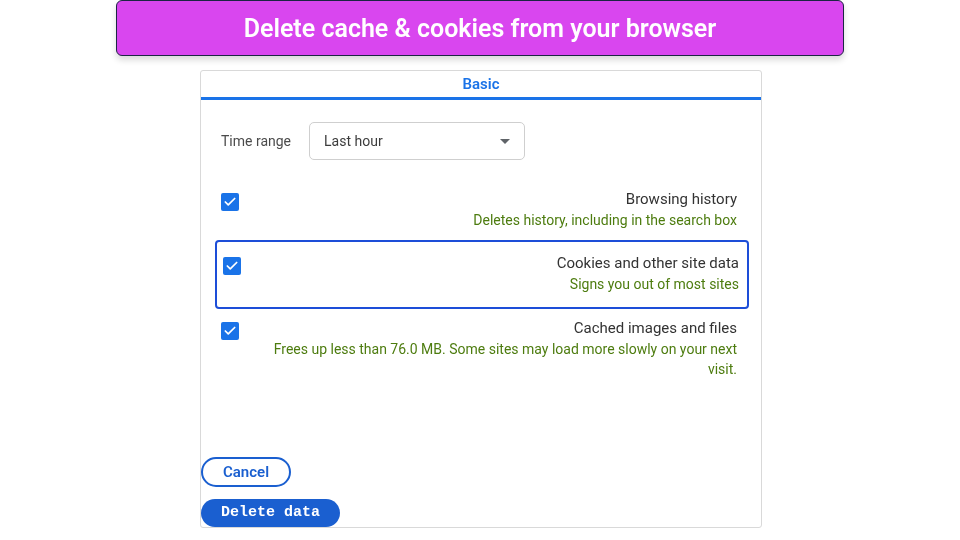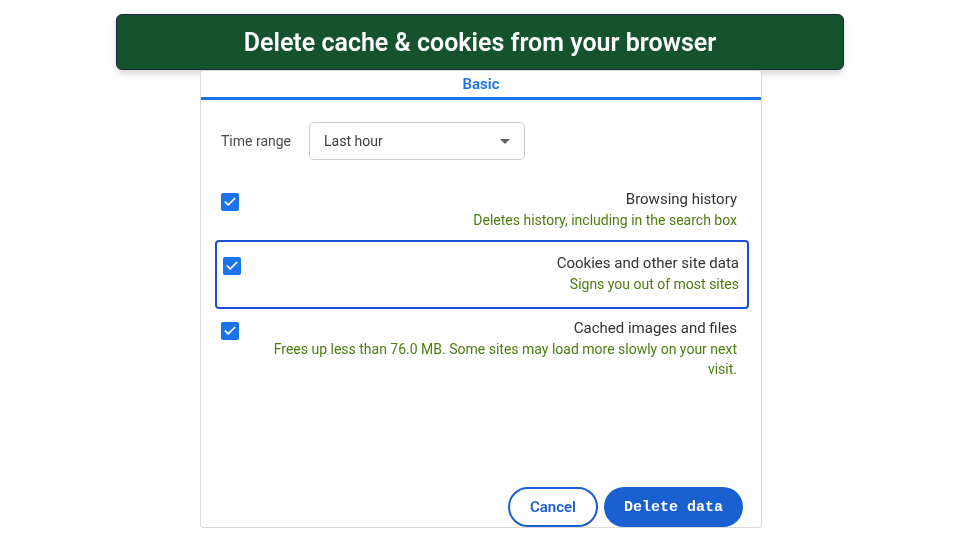--- a/index.html
+++ b/index.html
@@ -6,25 +6,25 @@
   body {
     width: 960px;
     height: 540px;
     background: #ffffff;
     font-family: "Segoe UI", Roboto, Arial, sans-serif;
     position: relative;
     overflow: hidden;
   }
   .banner {
     position: absolute;
-    top: 14px;
+    top: 0;
     left: 116px;
     width: 728px;
     height: 56px;
-    background: #14532d;
+    background: #d946ef;
     border: 1px solid #1c2544;
     border-radius: 6px;
     box-shadow: 0 4px 6px rgba(0,0,0,0.15);
     display: flex;
     align-items: center;
     justify-content: center;
     color: #ffffff;
     font-size: 25px;
     font-weight: 600;
   }
@@ -125,24 +125,25 @@
     margin-bottom: 2px;
   }
   .opt-desc {
     font-size: 14px;
     color: #4d7c0f;
     line-height: 1.45;
   }
   .footer {
     height: 70px;
     display: flex;
-    align-items: flex-end;
+    align-items: flex-start;
     justify-content: flex-end;
-    gap: 6px;
+    gap: 12px;
     padding-right: 18px;
+    flex-direction: column;
   }
   .btn {
     height: 40px;
     border-radius: 20px;
     font-size: 15px;
     font-weight: 600;
     padding: 0 20px;
     display: flex;
     align-items: center;
     justify-content: center;

